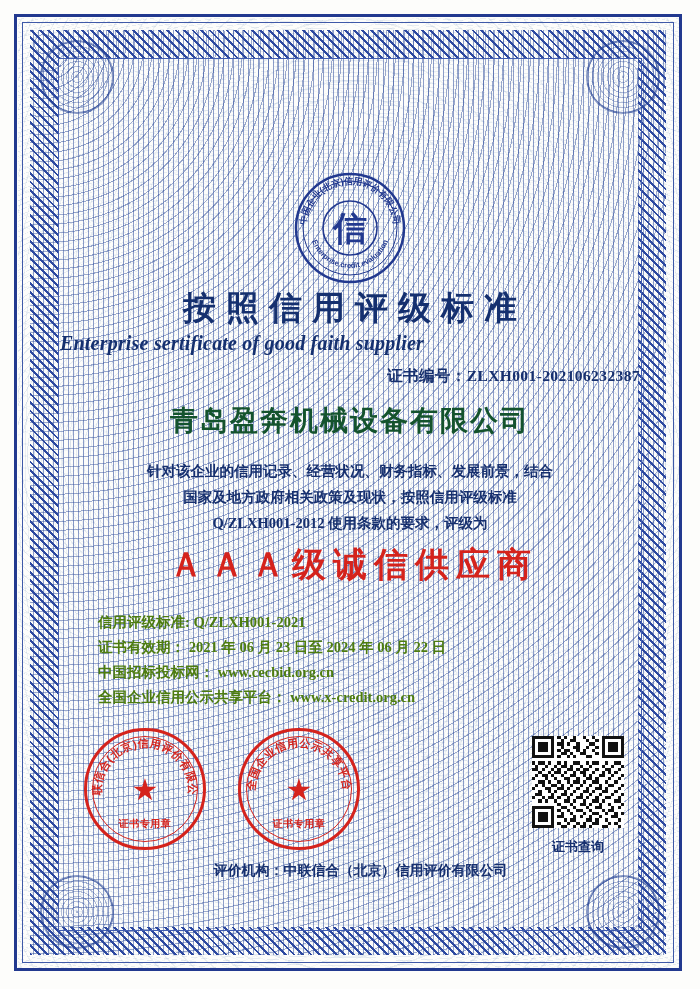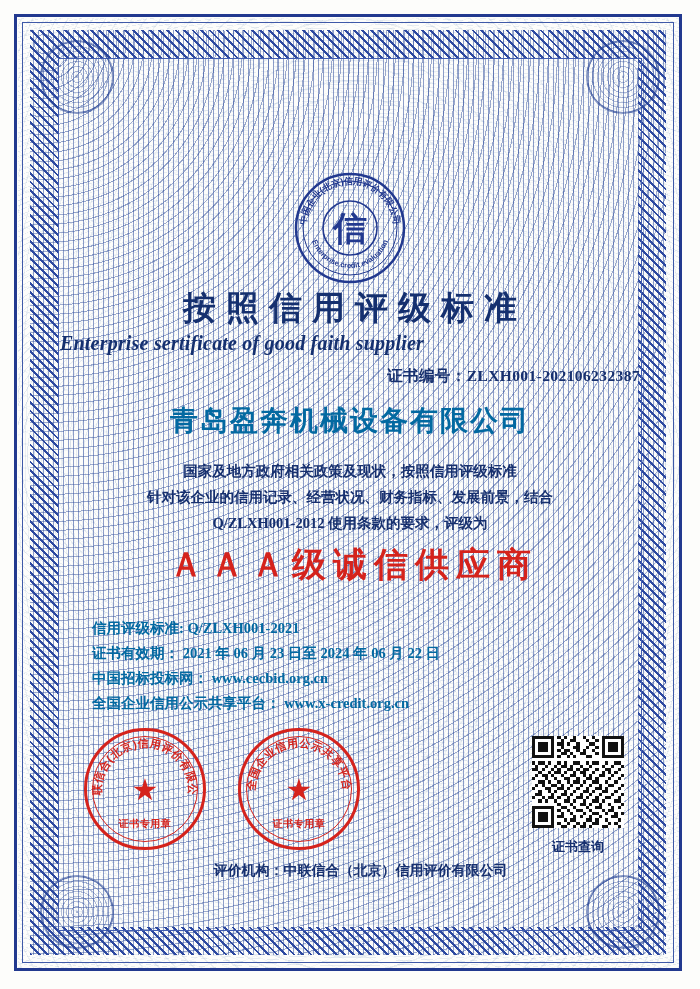--- a/index.html
+++ b/index.html
@@ -137,21 +137,21 @@
     letter-spacing: 0.4px;
   }
 
   .company {
     position: absolute;
     top: 342px;
     left: 0; right: 0;
     text-align: center;
     font-size: 28px;
     font-weight: bold;
-    color: #0369a1;
+    color: #14532d;
     letter-spacing: 2px;
   }
 
   .body-text {
     position: absolute;
     top: 398px;
     left: 18px; right: 18px;
     text-align: center;
     font-size: 14.5px;
     line-height: 26px;
@@ -167,27 +167,26 @@
     font-size: 34px;
     font-weight: bold;
     color: #d5231c;
     letter-spacing: 7px;
     text-indent: 7px;
   }
 
   .info-block {
     position: absolute;
     top: 550px;
-    left: 32px;
+    left: 38px;
     right: 38px;
-    color: #0369a1;
+    color: #4d7c0f;
     font-size: 14.5px;
     font-weight: bold;
     line-height: 25px;
-    margin-top: 6px;
   }
   .info-line { white-space: nowrap; }
   .info-line .url {
     font-family: "Liberation Serif", serif;
     font-weight: bold;
   }
 
   
   .seal {
     position: absolute;
@@ -314,22 +313,22 @@
     <div class="title-cn">按照信用评级标准</div>
     <div class="title-en">Enterprise sertificate of good faith supplier</div>
 
     <div class="cert-no">
       <span>证书编号：</span><span>ZLXH001-202106232387</span>
     </div>
 
     <div class="company">青岛盈奔机械设备有限公司</div>
 
     <div class="body-text">
+      <div>针对该企业的信用记录、经营状况、财务指标、发展前景，结合</div>
       <div>国家及地方政府相关政策及现状，按照信用评级标准</div>
-      <div>针对该企业的信用记录、经营状况、财务指标、发展前景，结合</div>
       <div>Q/ZLXH001-2012 使用条款的要求，评级为</div>
     </div>
 
     <div class="grade">ＡＡＡ级诚信供应商</div>
 
     <div class="info-block">
       <div class="info-line">
         <span>信用评级标准:</span>
         <span>Q/ZLXH001-2021</span>
       </div>

